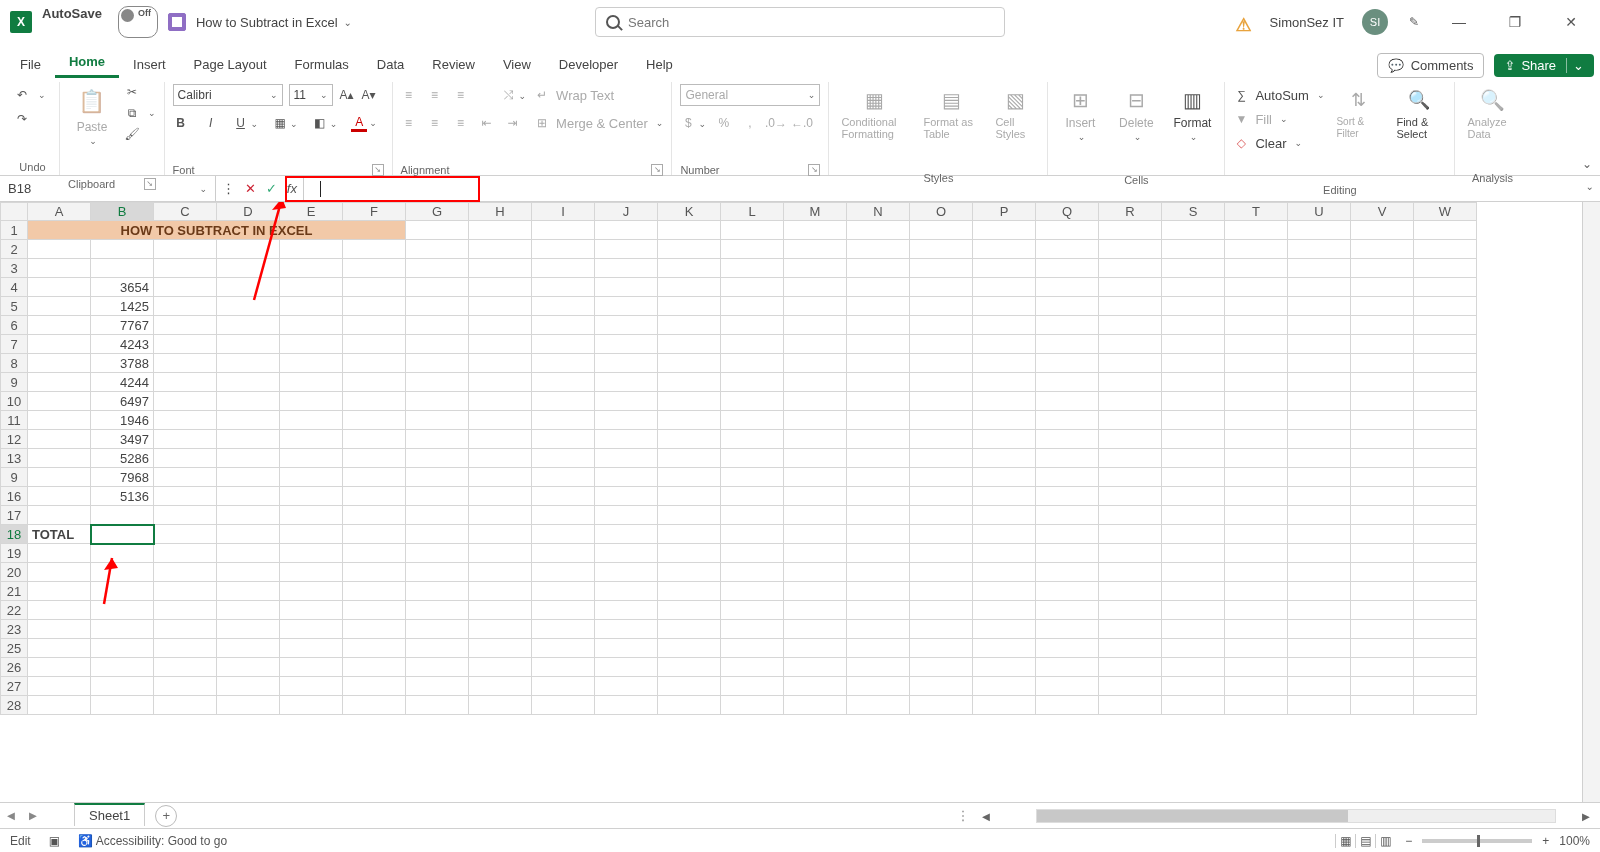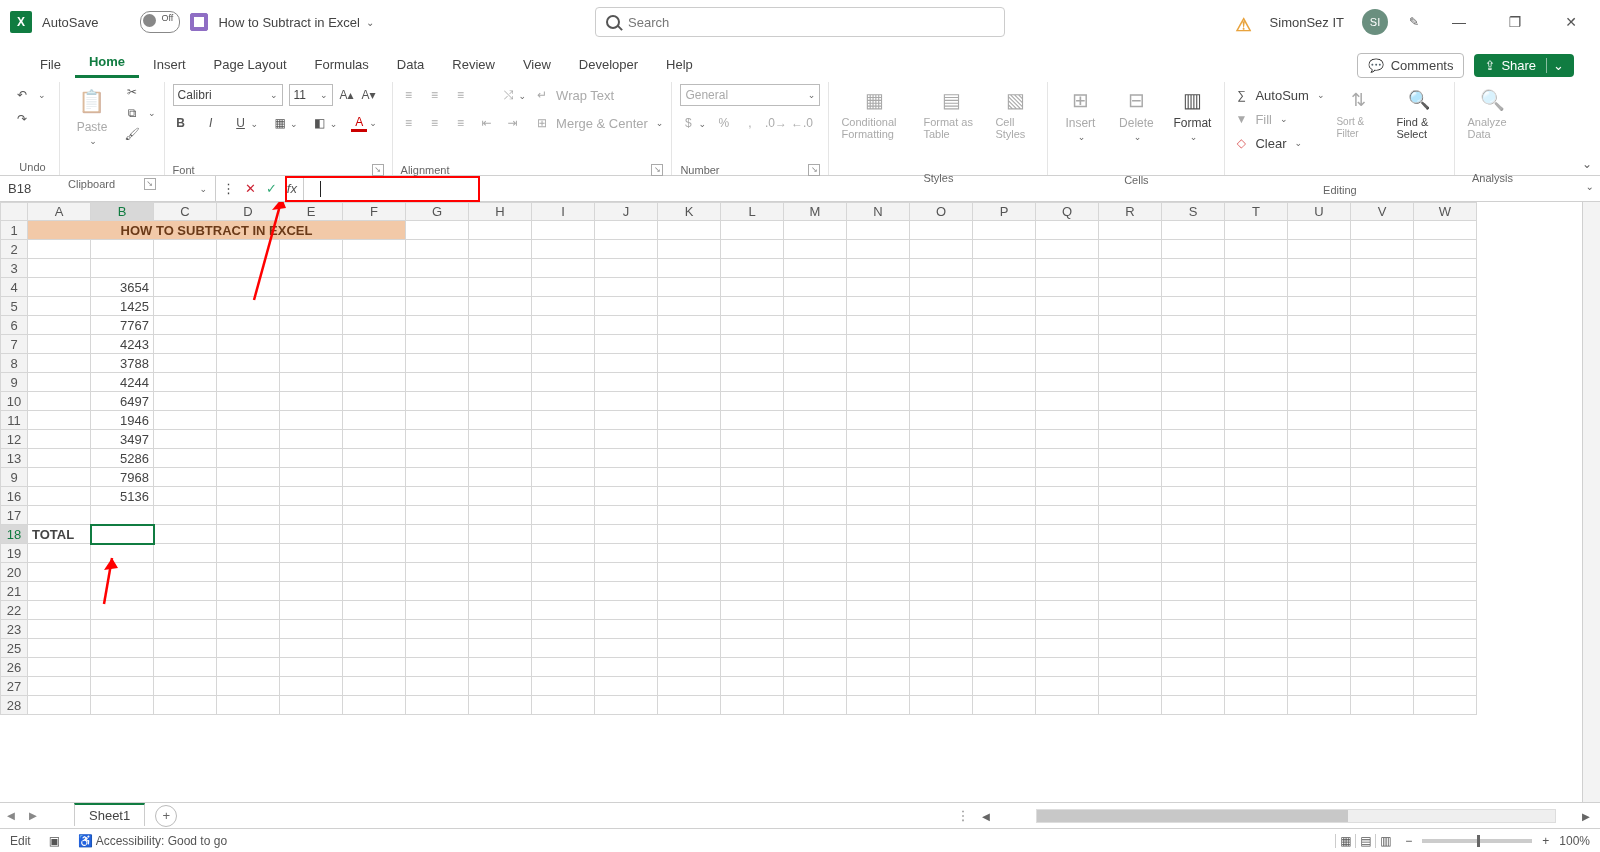--- a/index.html
+++ b/index.html
@@ -1,38 +1,38 @@
 <!DOCTYPE html>
 <html><head>
 <meta charset="utf-8">
 <style>
   * { box-sizing: border-box; margin: 0; padding: 0; font-family: "Segoe UI", Arial, sans-serif; }
   body { width: 1600px; height: 852px; background: #fff; overflow: hidden; position: relative; font-size: 13px; color:#444; user-select:none; }
 
   
   .titlebar { height: 44px; background: #fff; display: flex; align-items: center; padding: 0 10px; gap: 10px; position:relative; }
   .app-icon { width: 22px; height: 22px; background:#107c41; color:#fff; font-weight:bold; font-size:12px; display:flex; align-items:center; justify-content:center; border-radius:2px; }
-  .autosave { display:flex; align-items:center; gap:6px; }
-  .autosave-toggle { width:40px; height:22px; border:1px solid #888; border-radius:10px; position:relative; background:#fff;margin-left:36px; }
+  .autosave { display:flex; align-items:flex-start; gap:16px;font-weight:bold; }
+  .autosave-toggle { width:40px; height:32px; border:1px solid #888; border-radius:10px; position:relative; background:#fff; }
   .autosave-toggle::before{content:""; position:absolute; left:2px; top:1.5px; width:13px; height:13px; background:#888; border-radius:50%; }
   .autosave-toggle-text{position:absolute; right:6px; top:1px; font-size:9px; color:#555;}
   .qat-save { width:18px;height:18px; border:1px solid #8f6ec4; background:#8f6ec4; position:relative; border-radius:2px;}
   .qat-save::after{content:""; position:absolute; left:3px; top:3px; right:3px; bottom:3px; background:#fff;}
   .doc-name { display:flex; align-items:center; gap:6px; }
   .doc-caret{ font-size:10px; color:#666; }
   .searchbox { position:absolute; left:50%; transform:translateX(-50%); width: 410px; height: 30px; background:#fff; border:1px solid #ccc; border-radius:4px; display:flex; align-items:center; padding:0 10px; gap:8px; color:#555;}
   .search-icon{ width:14px; height:14px; border:2px solid #555; border-radius:50%; position:relative;}
   .search-icon::after{content:""; position:absolute; width:6px; height:2px; background:#555; transform:rotate(45deg); right:-5px; bottom:-2px;}
   .title-right { margin-left:auto; display:flex; align-items:center; gap:18px; }
   .warn-icon{ width:16px;height:16px; color:#e8a33d; font-size:18px; font-weight:bold;}
   .avatar{ width:26px; height:26px; border-radius:50%; background:#6a8f7f; color:#fff; font-size:11px; display:flex; align-items:center; justify-content:center;}
   .win-btn { width:38px; height:28px; display:flex; align-items:center; justify-content:center; font-size:14px; color:#555;}
 
   
-  .ribbon-tabs { height:34px; display:flex; align-items:flex-end; padding:0 26px; gap:0; border-bottom:0; position:relative; }
+  .ribbon-tabs { height:34px; display:flex; align-items:flex-end; padding:0 6px; gap:0; border-bottom:0; position:relative; }
   .tab { padding:6px 14px 6px; cursor:pointer; color:#444; }
   .tab.active { color:#107c41; border-bottom:3px solid #107c41; font-weight:600; }
   .ribbon-tabs .right-actions{ margin-left:auto; display:flex; align-items:center; gap:10px; }
   .comments-btn{ border:1px solid #bbb; border-radius:4px; padding:4px 10px; display:flex; align-items:center; gap:6px; }
   .share-btn{ background:#107c41; color:#fff; border-radius:4px; padding:4px 10px; display:flex; align-items:center; gap:6px;}
   .share-caret{ border-left:1px solid rgba(255,255,255,.5); padding-left:6px; margin-left:4px;}
 
   
   .ribbon { height:98px; background:#fff; border-bottom:1px solid #d0d0d0; display:flex; padding:4px 6px 0; position:relative;}
   .group { border-right:1px solid #e5e5e5; padding:2px 8px 0; display:flex; flex-direction:column; position:relative;}

